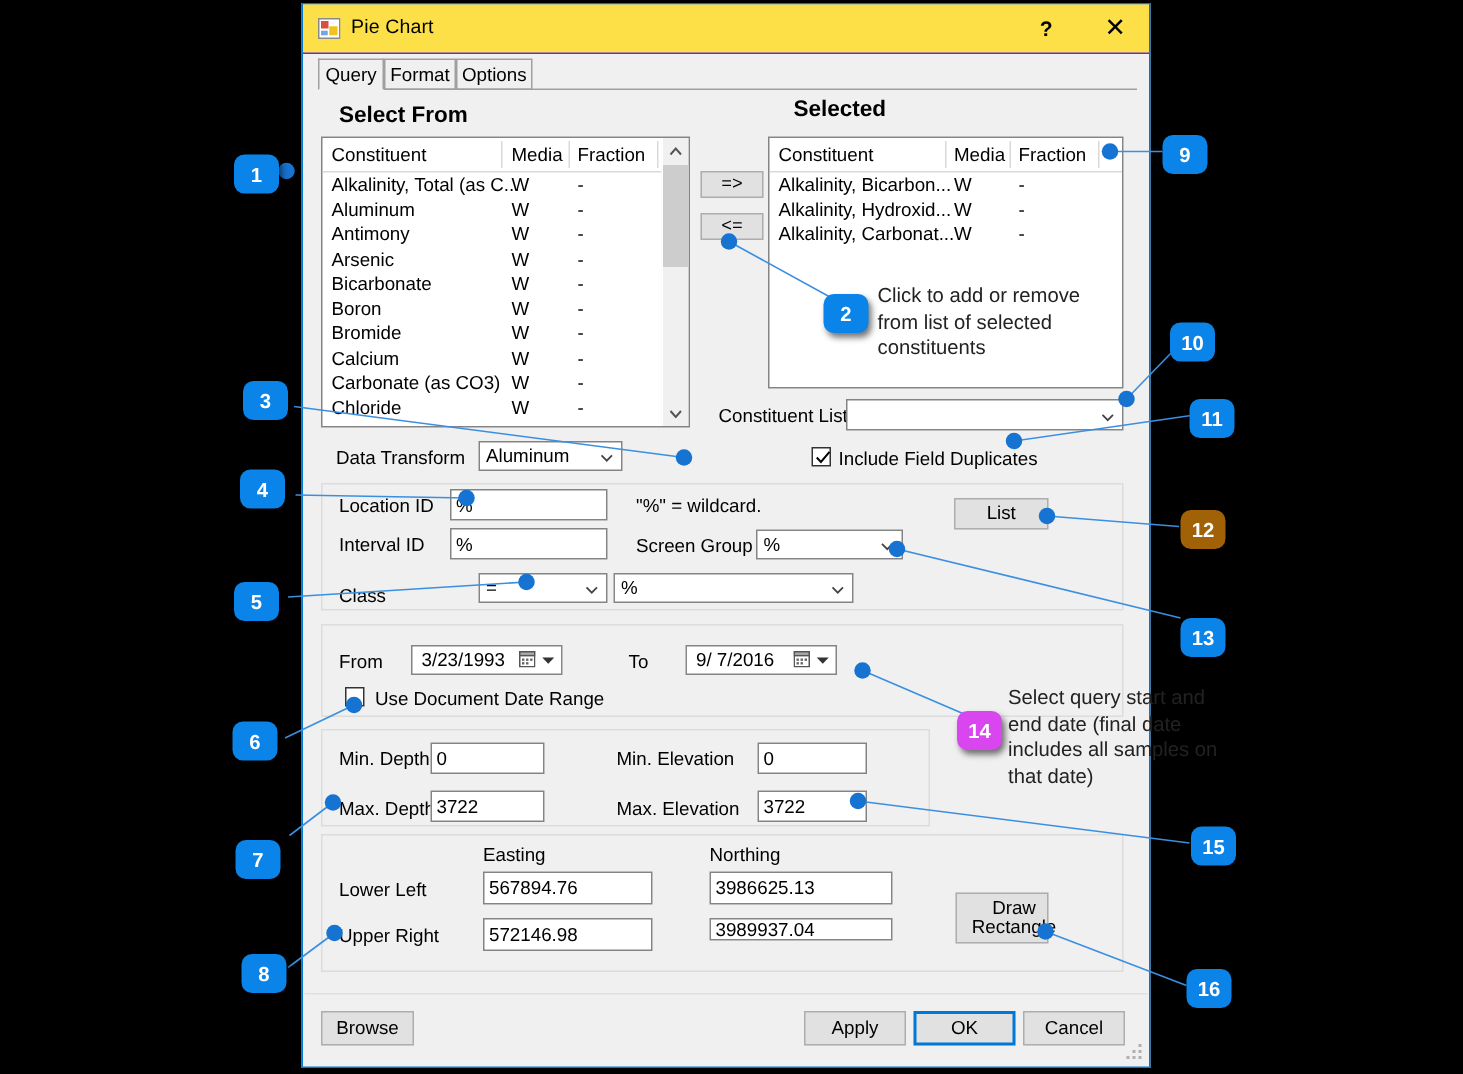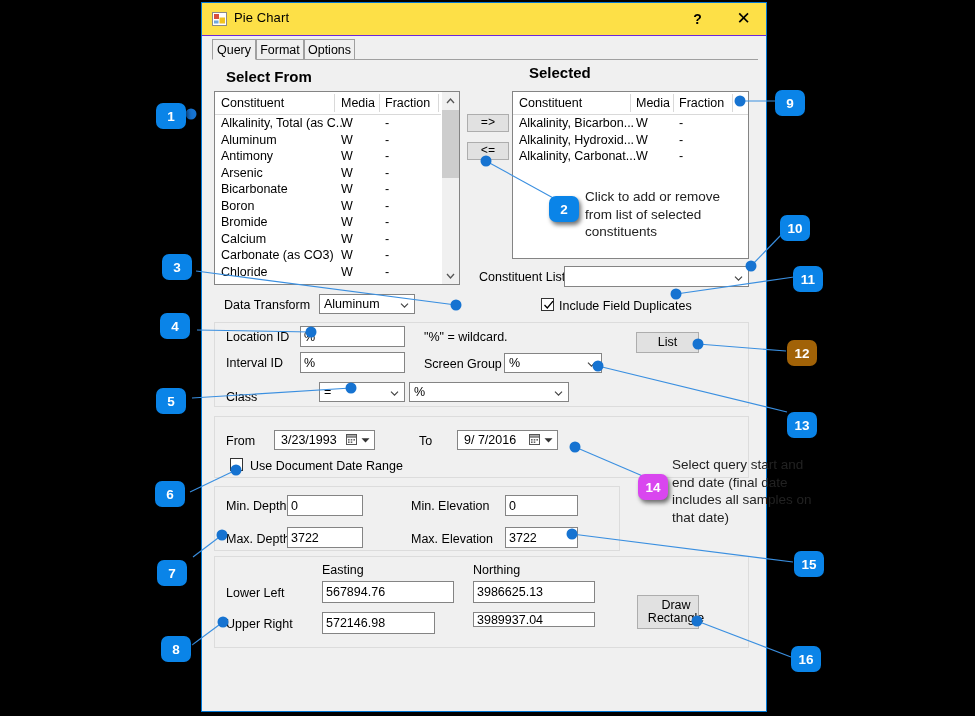--- a/index.html
+++ b/index.html
@@ -405,30 +405,44 @@
 
   <div class="lbl" style="left:209px;top:529px;">Max. Elevation</div>
   <div class="tbox" style="left:303px;top:524px;width:73px;height:21px;">3722</div>
 
   <div class="grp" style="left:12px;top:553px;width:535px;height:92px;"></div>
 
   <div class="lbl" style="left:120px;top:560px;">Easting</div>
   <div class="lbl" style="left:271px;top:560px;">Northing</div>
 
   <div class="lbl" style="left:24px;top:583px;">Lower Left</div>
-  <div class="tbox" style="left:120px;top:578px;width:132px;height:22px;">567894.76</div>
+  <div class="tbox" style="left:120px;top:578px;width:113px;height:22px;">567894.76</div>
   <div class="tbox" style="left:271px;top:578px;width:122px;height:22px;">3986625.13</div>
 
   <div class="lbl" style="left:24px;top:614px;">Upper Right</div>
   <div class="tbox" style="left:120px;top:609px;width:113px;height:22px;">572146.98</div>
   <div class="tbox" style="left:271px;top:609px;width:122px;height:15px;">3989937.04</div>
 
   <div class="btn" style="left:435px;top:592px;width:62px;height:34px;white-space:pre;padding-left:16px;">Draw
 Rectangle</div>
 
+  <div id="bottombar">
+    <div class="btn" style="left:11px;top:11px;width:62px;height:23px;">Browse</div>
+    <div class="btn" style="left:333px;top:11px;width:68px;height:23px;">Apply</div>
+    <div class="btn default" style="left:406px;top:11px;width:68px;height:23px;">OK</div>
+    <div class="btn" style="left:479px;top:11px;width:68px;height:23px;">Cancel</div>
+    <div id="grip">
+      <i style="left:8px;top:0px;"></i>
+      <i style="left:4px;top:4px;"></i>
+        <i style="left:8px;top:4px;"></i>
+      <i style="left:0px;top:8px;"></i>
+        <i style="left:4px;top:8px;"></i>
+        <i style="left:8px;top:8px;"></i>
+    </div>
+  </div>
 </div>
 
 <svg id="overlay">
   <g stroke="#3a8fe0" stroke-width="1.1" fill="none">
     <line x1="190" y1="114" x2="170" y2="114"></line>
     <line x1="486" y1="161" x2="566" y2="205"></line>
     <line x1="456" y1="305" x2="196" y2="271"></line>
     <line x1="311" y1="332" x2="197" y2="330"></line>
     <line x1="351" y1="388" x2="192" y2="398"></line>
     <line x1="236" y1="470" x2="190" y2="492"></line>

